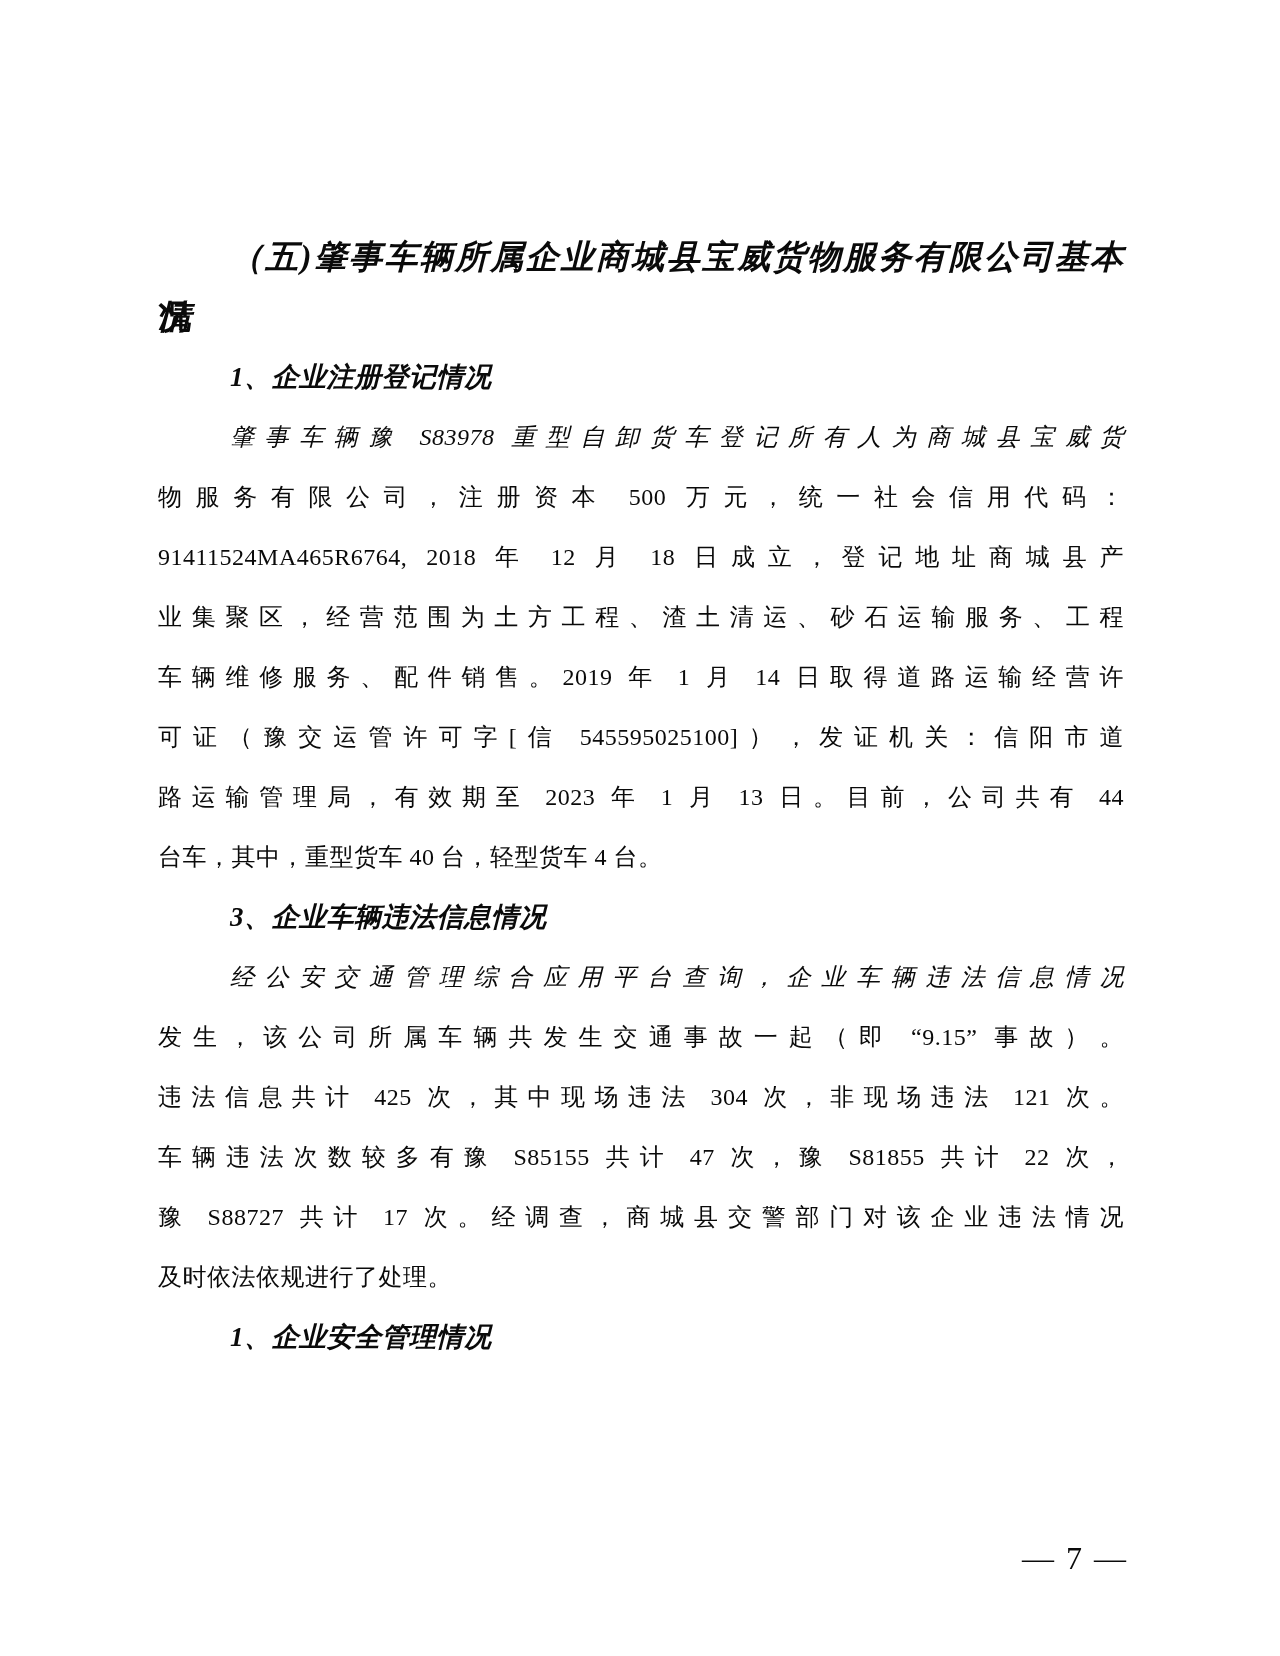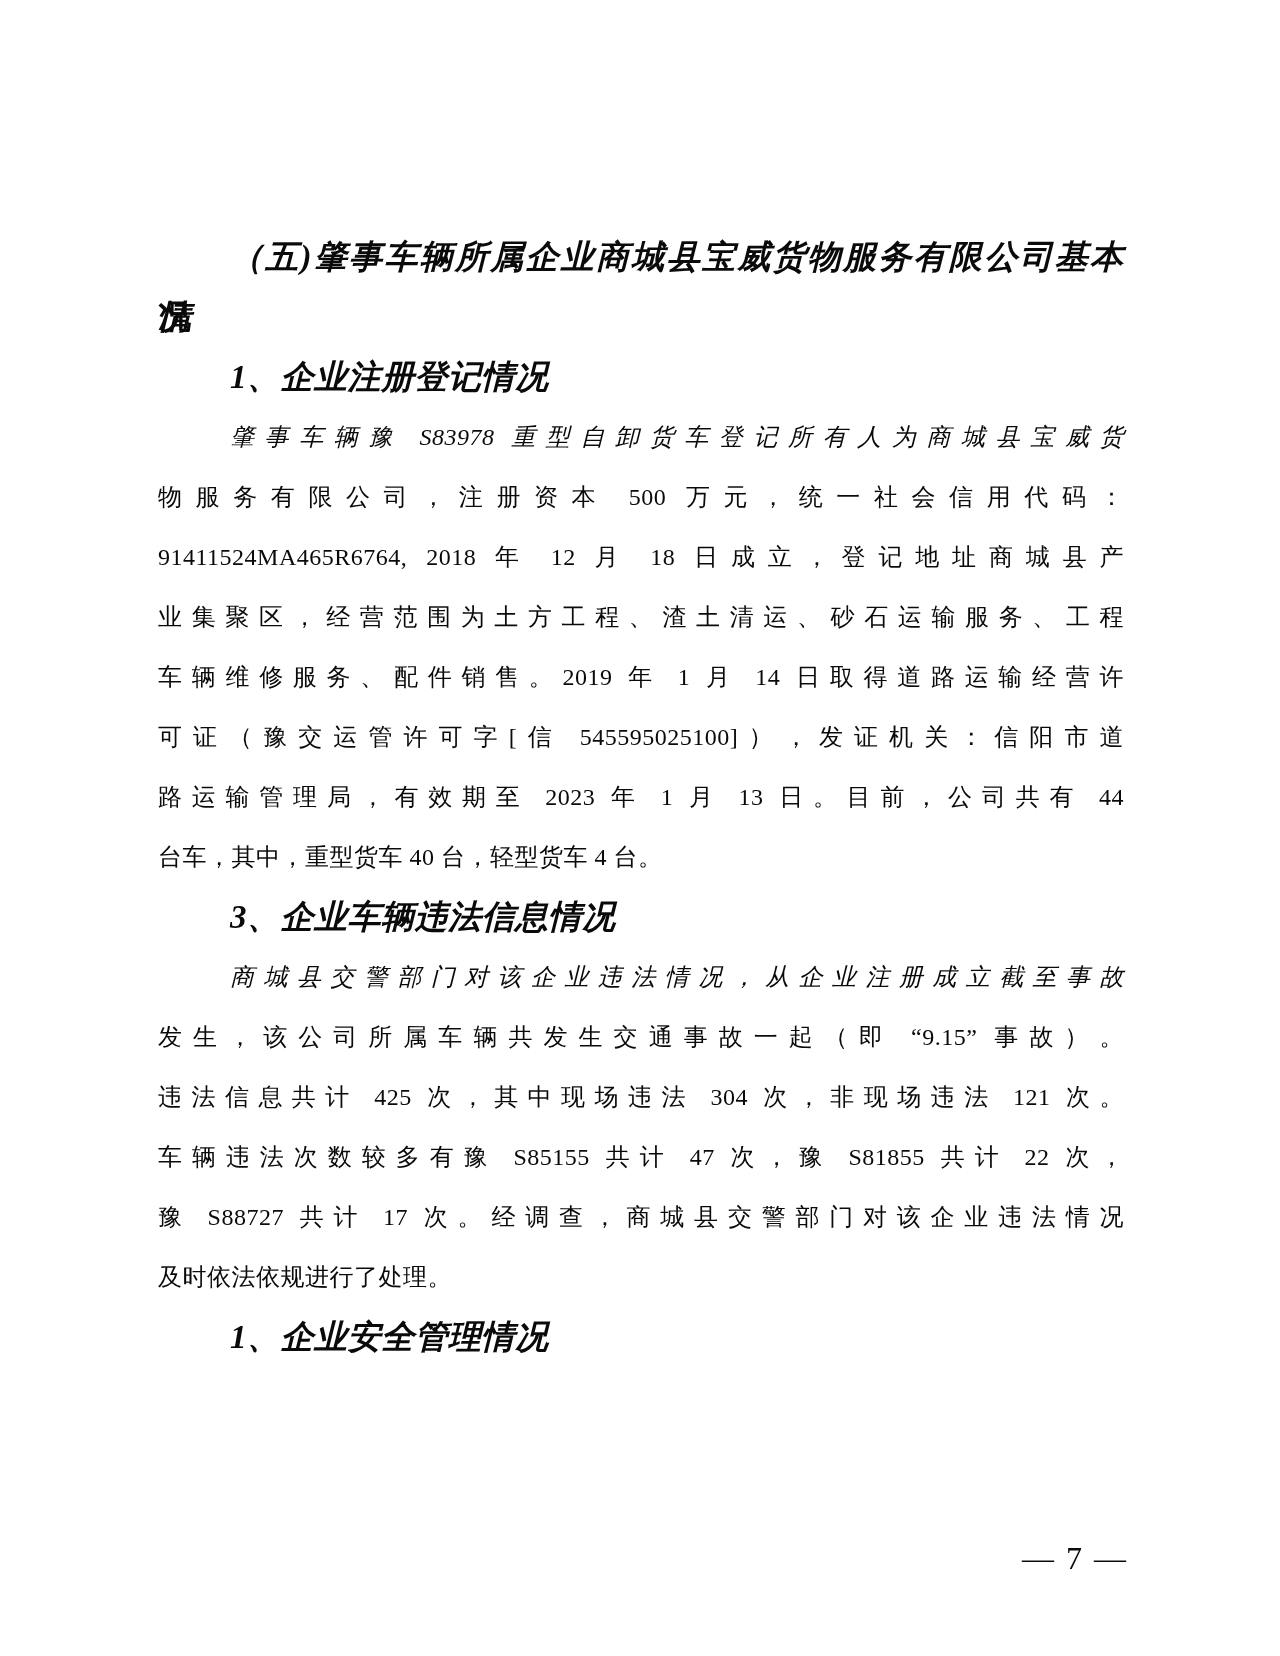--- a/index.html
+++ b/index.html
@@ -46,21 +46,21 @@
   }
   
   .h {
     font-weight: bold;
     font-size: 33px;
     letter-spacing: 1px;
   }
   
   .h2 {
     font-weight: bold;
-    font-size: 33px;
+    font-size: 27px;
   }
   .footer {
     position: absolute;
     top: 1528px;
     right: 152px;
     height: 60px;
     line-height: 60px;
     font-size: 32px;
     text-align: right;
     letter-spacing: 2px;
@@ -80,21 +80,21 @@
     <div class="line ind j">肇事车辆豫 S83978 重型自卸货车登记所有人为商城县宝威货</div>
     <div class="line j">物服务有限公司，注册资本 500 万元，统一社会信用代码：</div>
     <div class="line j">91411524MA465R6764, 2018 年 12 月 18 日成立，登记地址商城县产</div>
     <div class="line j">业集聚区，经营范围为土方工程、渣土清运、砂石运输服务、工程</div>
     <div class="line j">车辆维修服务、配件销售。2019 年 1 月 14 日取得道路运输经营许</div>
     <div class="line j">可证（豫交运管许可字[信 545595025100]），发证机关：信阳市道</div>
     <div class="line j">路运输管理局，有效期至 2023 年 1 月 13 日。目前，公司共有 44</div>
     <div class="line">台车，其中，重型货车 40 台，轻型货车 4 台。</div>
 
     <div class="line h2 ind">3、企业车辆违法信息情况</div>
-    <div class="line ind j">商城县交警部门对该企业违法情况，从企业注册成立截至事故</div>
+    <div class="line ind j">经公安交通管理综合应用平台查询，企业车辆违法信息情况</div>
     <div class="line j">发生，该公司所属车辆共发生交通事故一起（即 “9.15” 事故）。</div>
     <div class="line j">违法信息共计 425 次，其中现场违法 304 次，非现场违法 121 次。</div>
     <div class="line j">车辆违法次数较多有豫 S85155 共计 47 次，豫 S81855 共计 22 次，</div>
     <div class="line j">豫 S88727 共计 17 次。经调查，商城县交警部门对该企业违法情况</div>
     <div class="line">及时依法依规进行了处理。</div>
 
     <div class="line h2 ind">1、企业安全管理情况</div>
 
   </div>
 

